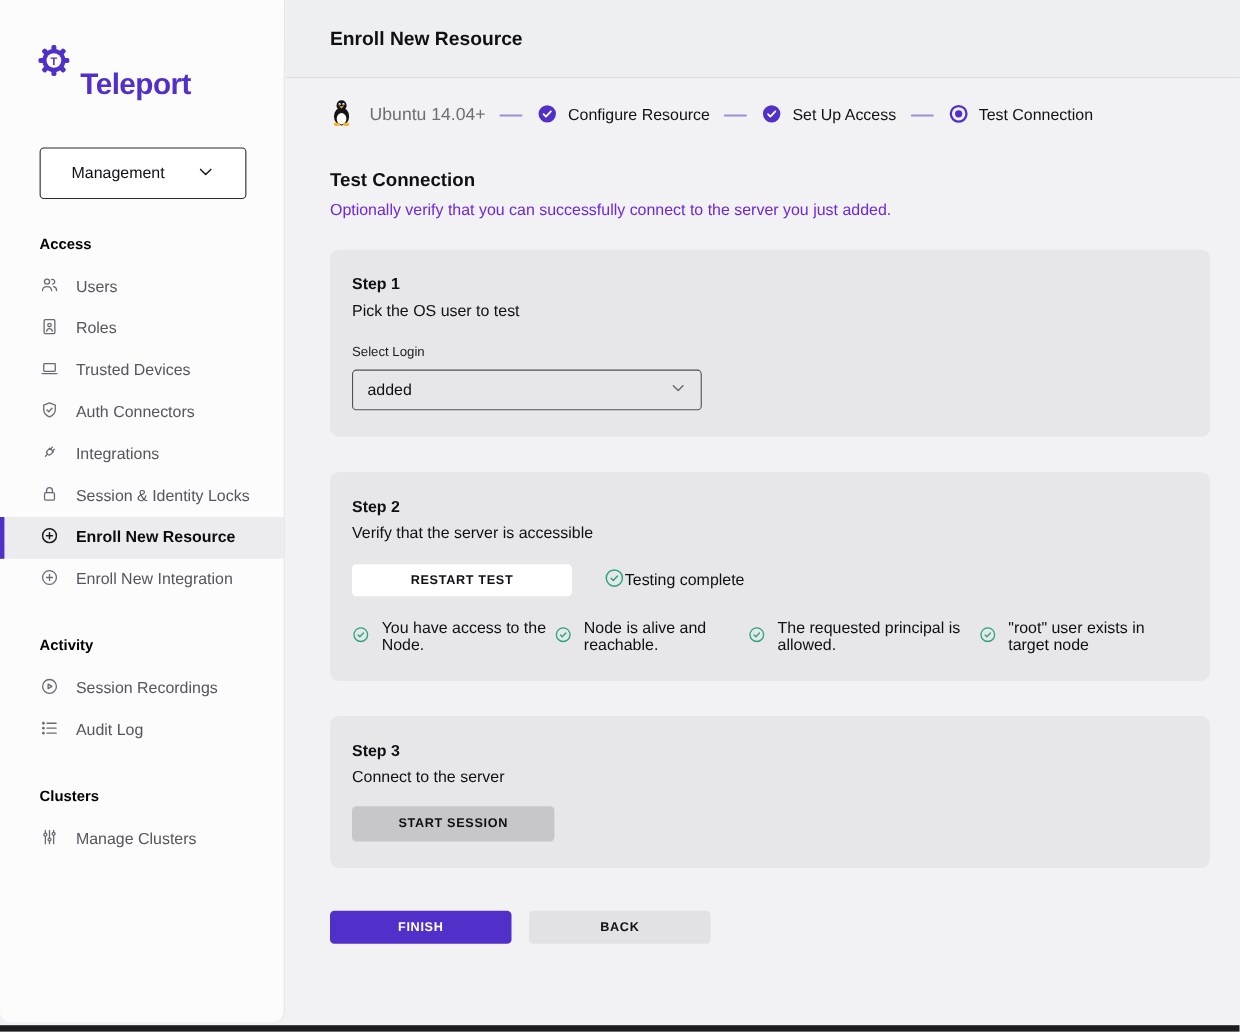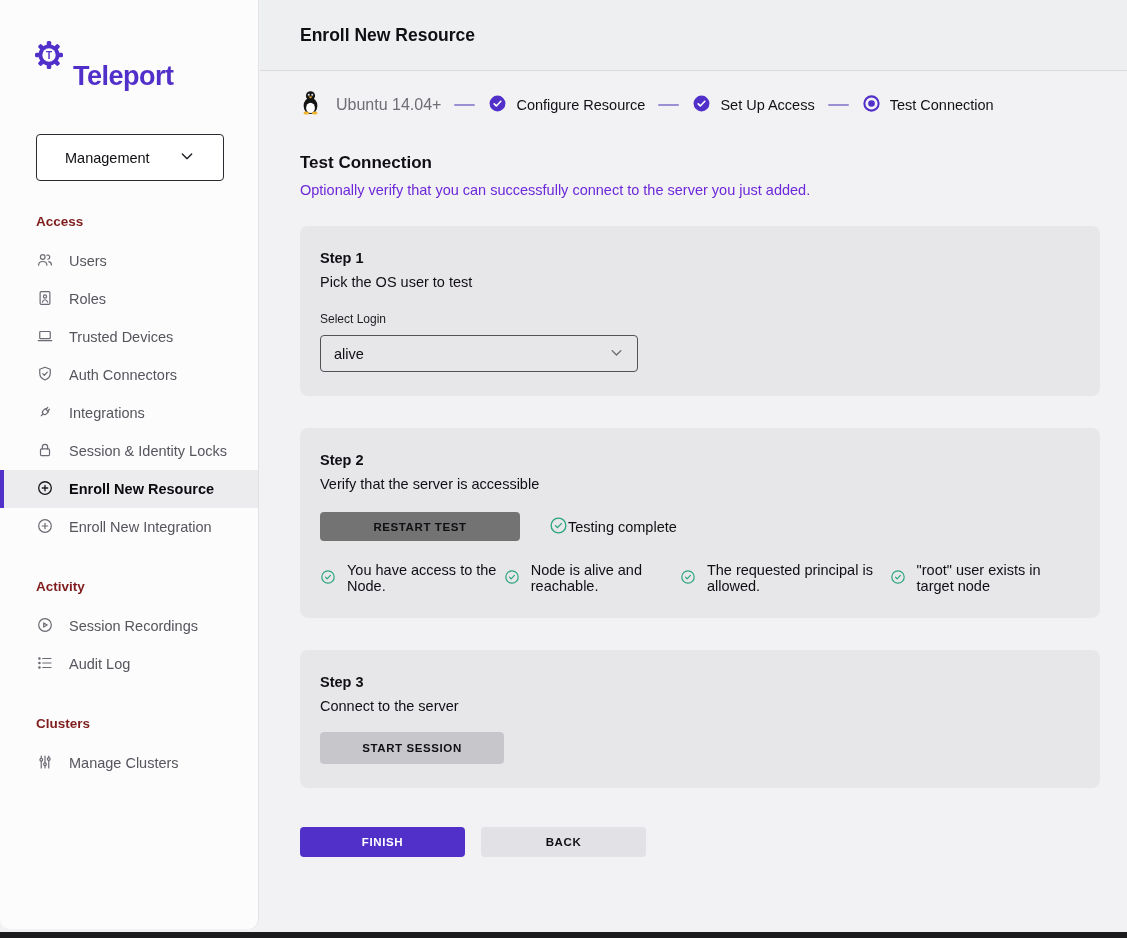--- a/index.html
+++ b/index.html
@@ -21,21 +21,21 @@
     z-index:2;
   }
   .logo-row { padding:22px 0 0 33px; display:flex; align-items:center; gap:8px; }
   .wordmark { font-size:27px; font-weight:700; color:#512FC9; letter-spacing:-0.5px;margin-top:39px; }
   .workspace {
     margin:42px 34px 0 36px; height:47px;
     border:1px solid #2a2a30; border-radius:4px; background:#fff;
     display:flex; align-items:center; justify-content:space-between;
     padding:0 28px; font-size:14.5px; cursor:pointer;
   }
-  .section-title { margin:33px 0 0 36px; font-size:13.5px; font-weight:700; color:#7f1d1d; }
+  .section-title { margin:33px 0 0 36px; font-size:13.5px; font-weight:700; color:#000000; }
   .nav-list { margin-top:13px; }
   .nav-item {
     height:38px; display:flex; align-items:center; gap:15px;
     padding-left:32px; border-left:4px solid transparent;
     font-size:14.5px; color:#55555c; cursor:pointer;
   }
   .nav-item svg { flex:0 0 auto; }
   .nav-item.selected {
     background:#ececef; border-left-color:#512FC9;
     color:#0a0a0f; font-weight:700;
@@ -69,21 +69,21 @@
     border:1px solid #515157; border-radius:4px;
     display:flex; align-items:center; justify-content:space-between;
     padding:0 13px; font-size:14.5px; cursor:pointer;
   }
   .btn {
     border:none; border-radius:4px; font-family:inherit;
     font-size:11.5px; font-weight:700; letter-spacing:.6px;
     color:#0f0f14; cursor:pointer; text-align:center;
   }
   .test-row { margin-top:20px; display:flex; align-items:center; gap:29px; }
-  .btn-restart { width:200px; height:29px; background:#737373; }
+  .btn-restart { width:200px; height:29px; background:#ffffff; }
   .status { display:flex; align-items:center; font-size:14.5px; }
   .checks { margin-top:21px; display:flex; flex-direction:row; gap:1px; }
   .check-row { display:flex; align-items:center; gap:11px; font-size:14.5px; }
   .btn-start { margin-top:18px; width:184px; height:32px; background:#c7c7cb; display:block; }
   .actions { margin-top:39px; display:flex; gap:16px; }
   .btn-finish { width:165px; height:30px; background:#512FC9; color:#fff; }
   .btn-back { width:165px; height:30px; background:#e2e2e6; }
   .bottom-bar { position:absolute; left:0; bottom:0; width:100%; height:6px; background:#1c1c1e; z-index:3; }
 </style>
 </head>
@@ -274,21 +274,21 @@
 
   <div class="content">
     <div class="page-title">Test Connection</div>
     <div class="page-sub">Optionally verify that you can successfully connect to the server you just added.</div>
 
     <div class="card">
       <div class="step-title">Step 1</div>
       <div class="step-desc">Pick the OS user to test</div>
       <div class="field-label">Select Login</div>
       <div class="select">
-        <span>alive</span>
+        <span>added</span>
         <span>
           <svg width="15" height="15" viewBox="0 0 24 24">
               <polyline points="5,9 12,16 19,9" fill="none" stroke="#6a6a72" stroke-width="2.2" stroke-linecap="round" stroke-linejoin="round"></polyline>
             </svg>
         </span>
       </div>
     </div>
 
     <div class="card">
       <div class="step-title">Step 2</div>

